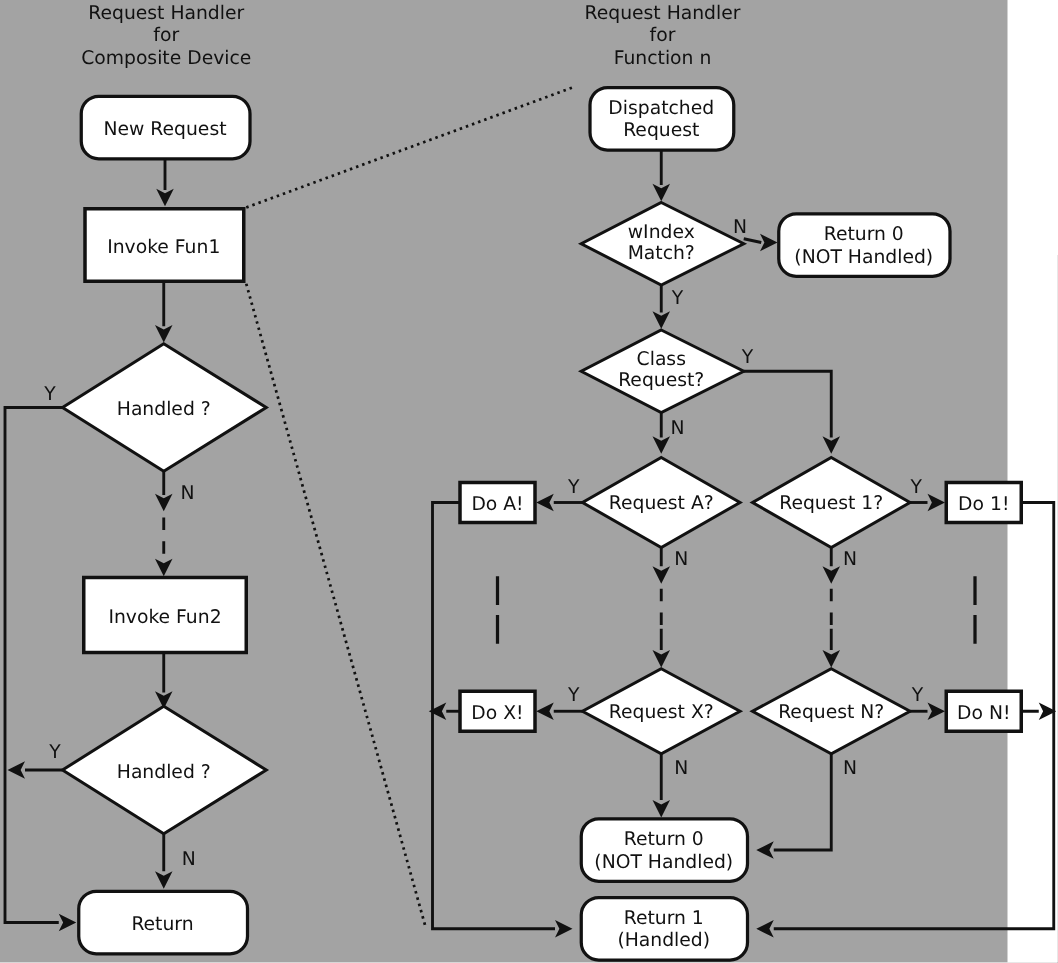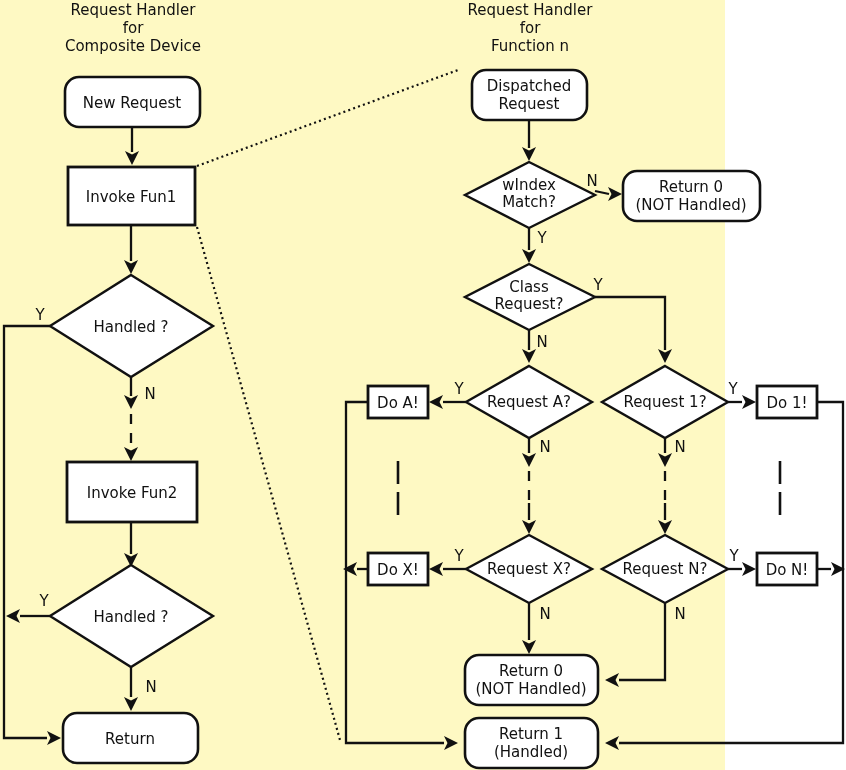--- a/index.html
+++ b/index.html
@@ -1,17 +1,17 @@
 <!DOCTYPE html>
 <html><head>
 <meta charset="utf-8">
 <style>
   html, body { margin:0; padding:0; background:#ffffff; }
   .stage {
-    position:relative; width:725px; height:770px; background:#fef9c3;
+    position:relative; width:806px; height:770px; background:#a3a3a3;
     font-family:"DejaVu Sans", "Liberation Sans", sans-serif;
   }
   svg { display:block; }
   text {
     font-family:"DejaVu Sans", "Liberation Sans", sans-serif;
     font-size:15px; fill:#111111; text-anchor:middle;
   }
   .ln   { fill:none; stroke:#111111; stroke-width:2.3; }
   .dash { fill:none; stroke:#111111; stroke-width:2.3; stroke-dasharray:10 9; }
   .dot  { fill:none; stroke:#111111; stroke-width:2.2; stroke-dasharray:2 3.2; }

